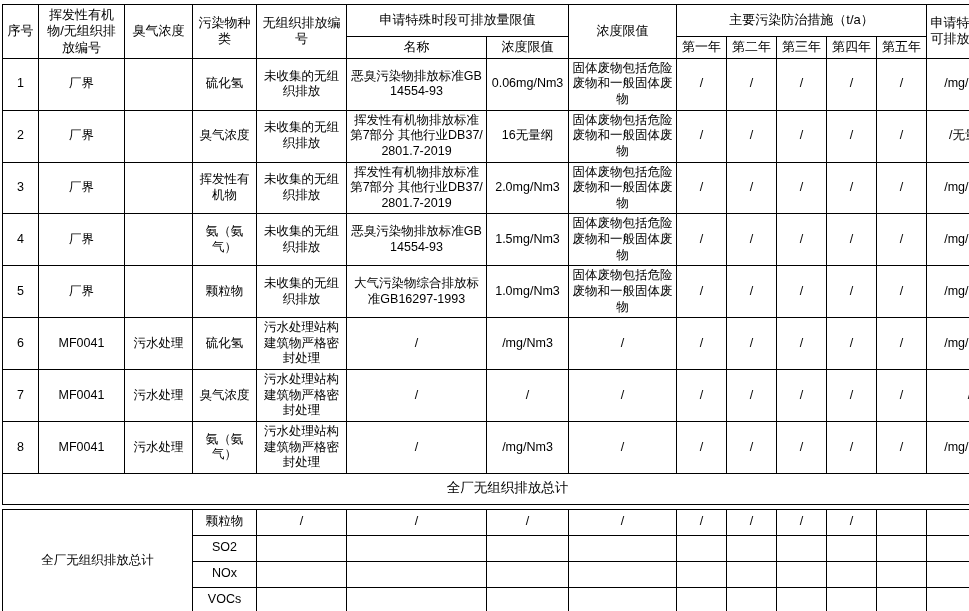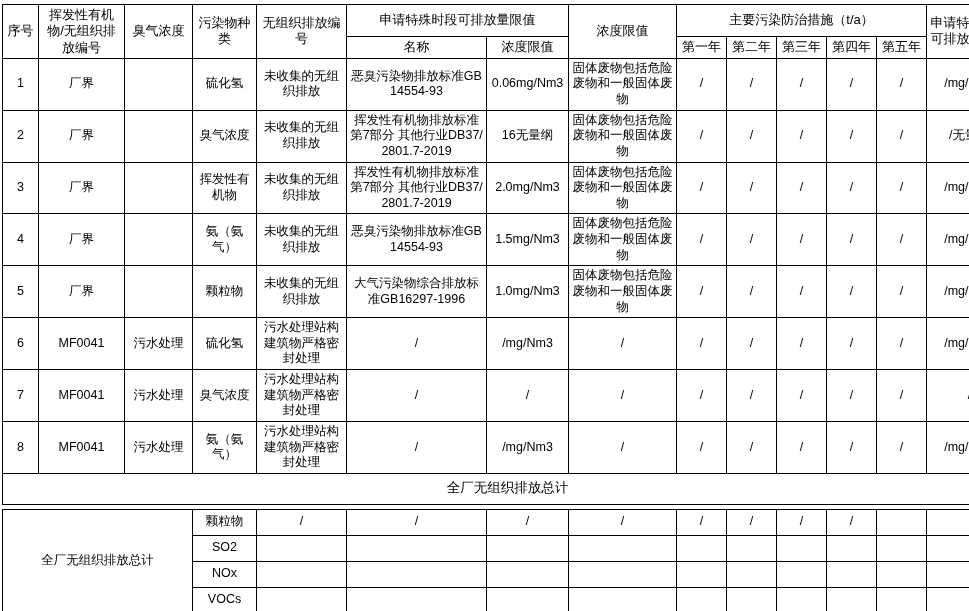--- a/index.html
+++ b/index.html
@@ -171,21 +171,21 @@
         <td>/</td>
         <td>/mg/Nm3</td>
       </tr>
 
       <tr class="row-body">
         <td>5</td>
         <td>厂界</td>
         <td></td>
         <td>颗粒物</td>
         <td class="txt-left">未收集的无组织排放</td>
-        <td class="txt-left">大气污染物综合排放标准GB16297-1996</td>
+        <td class="txt-left">大气污染物综合排放标准GB16297-1993</td>
         <td>1.0mg/Nm3</td>
         <td class="txt-left">固体废物包括危险废物和一般固体废物</td>
         <td>/</td>
         <td>/</td>
         <td>/</td>
         <td>/</td>
         <td>/</td>
         <td>/mg/Nm3</td>
       </tr>
 

